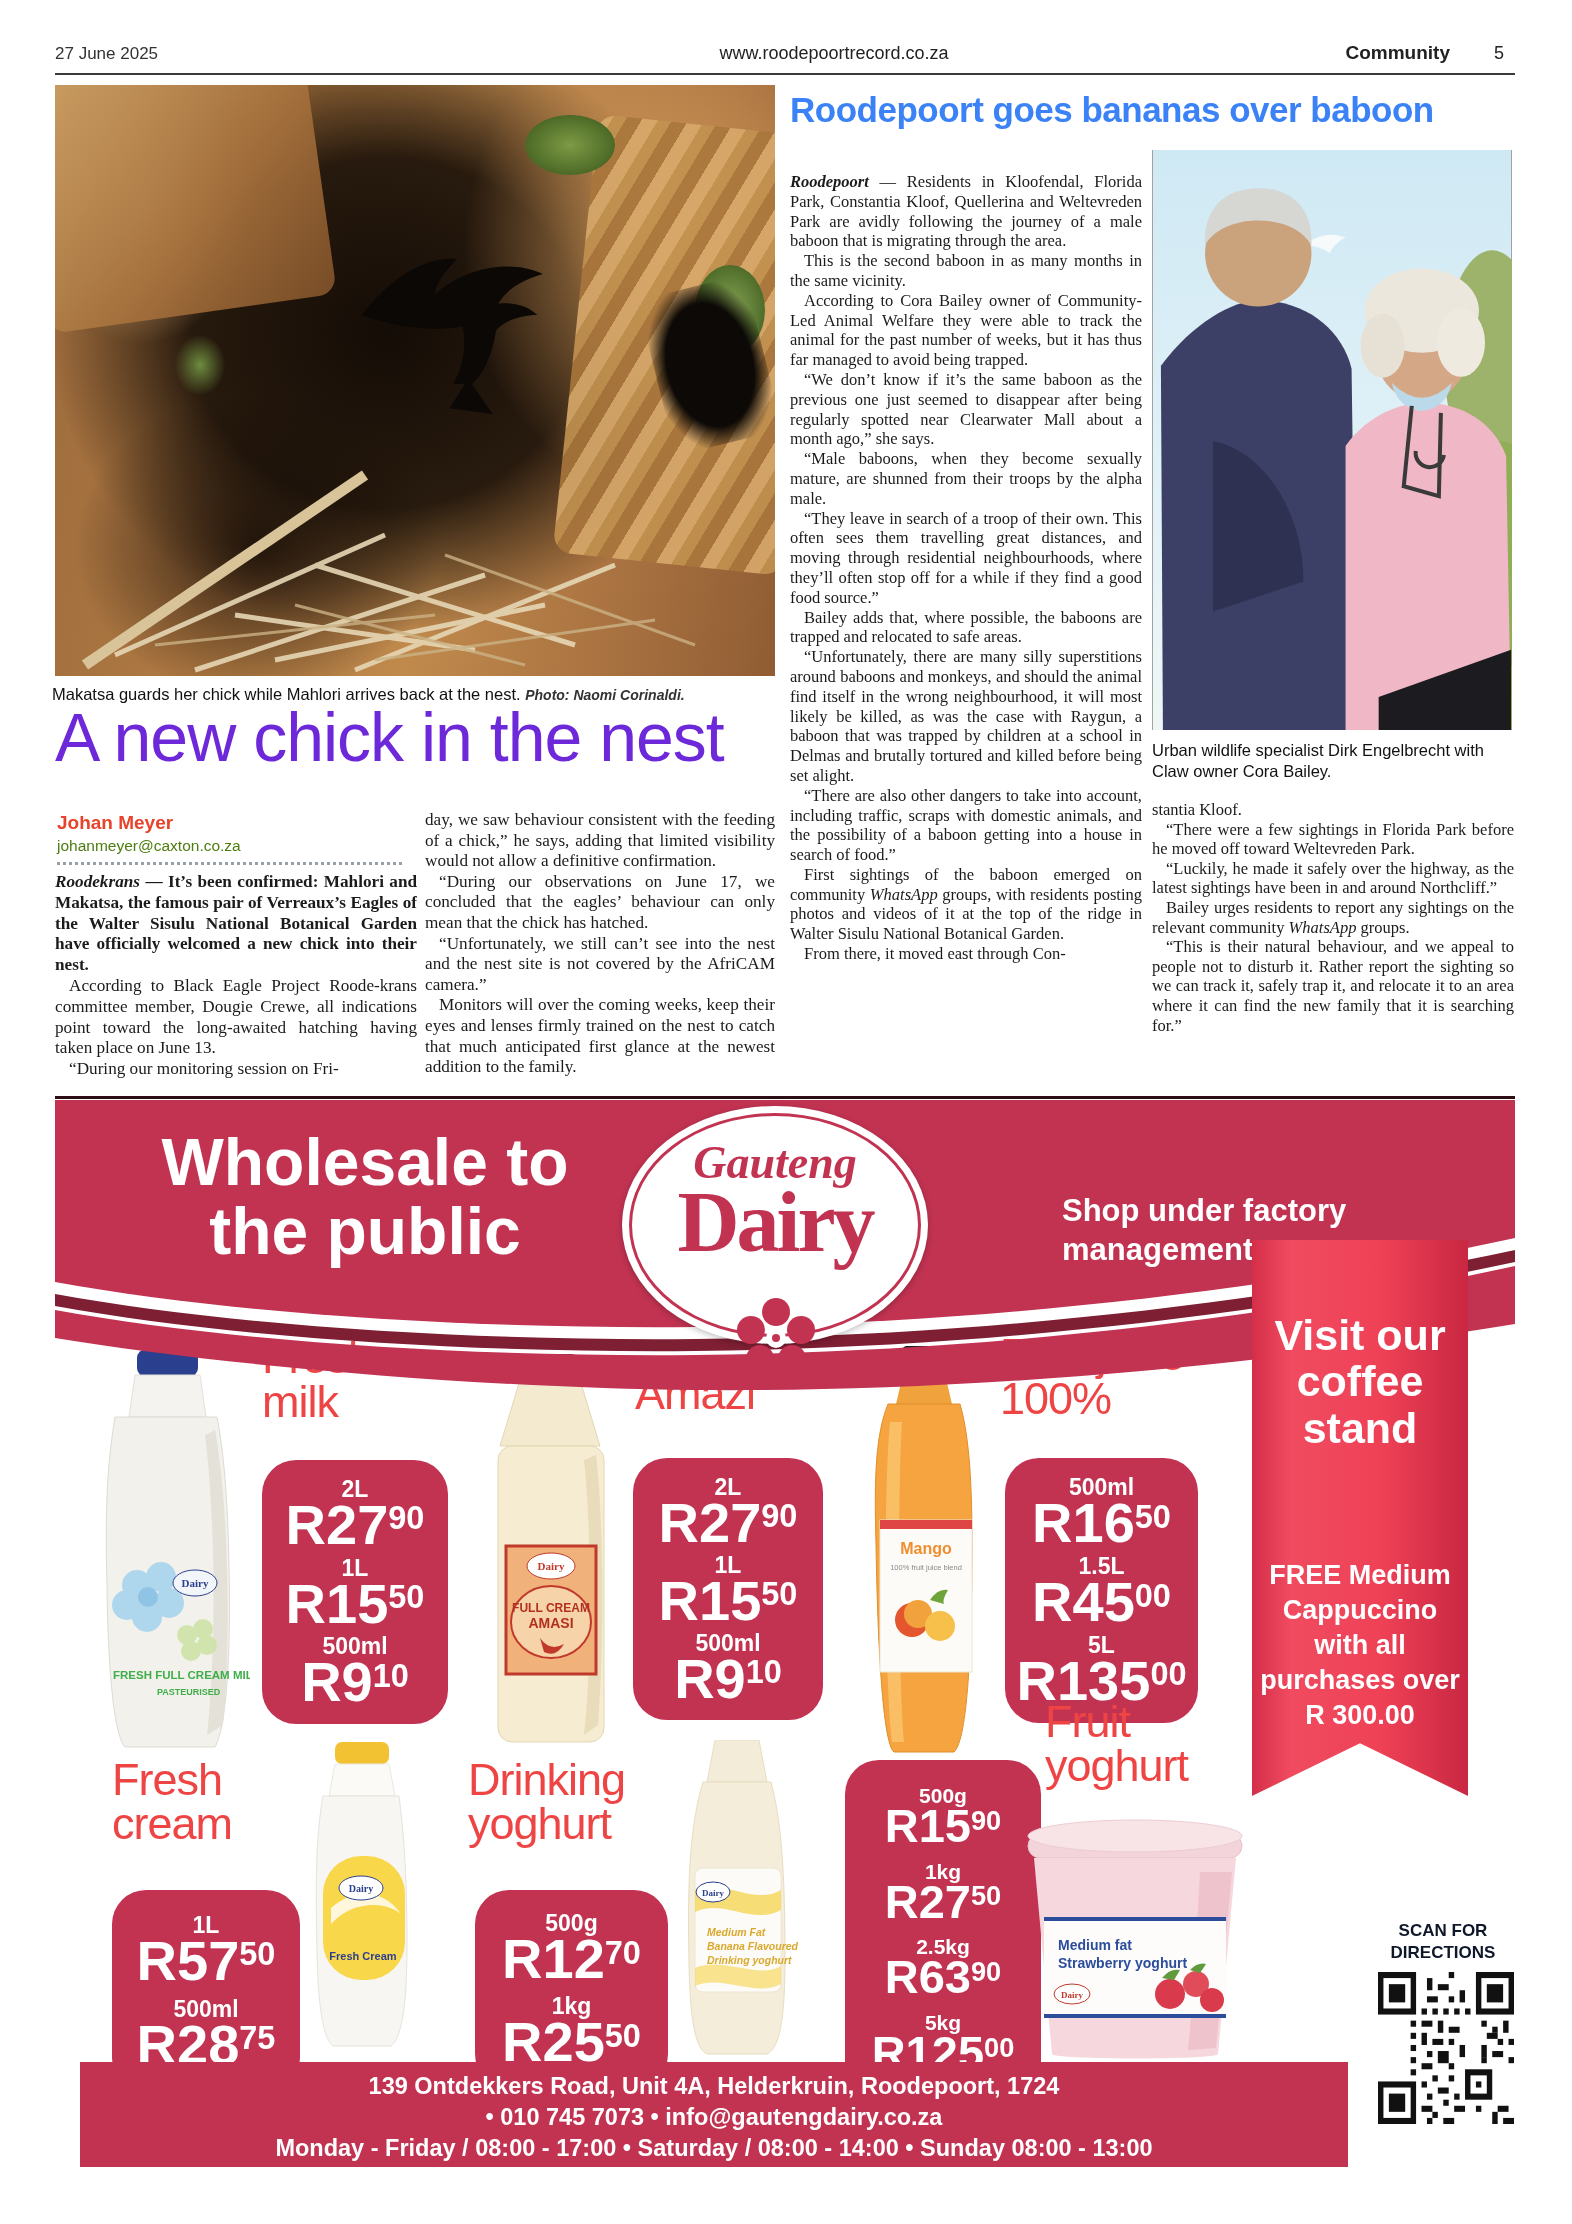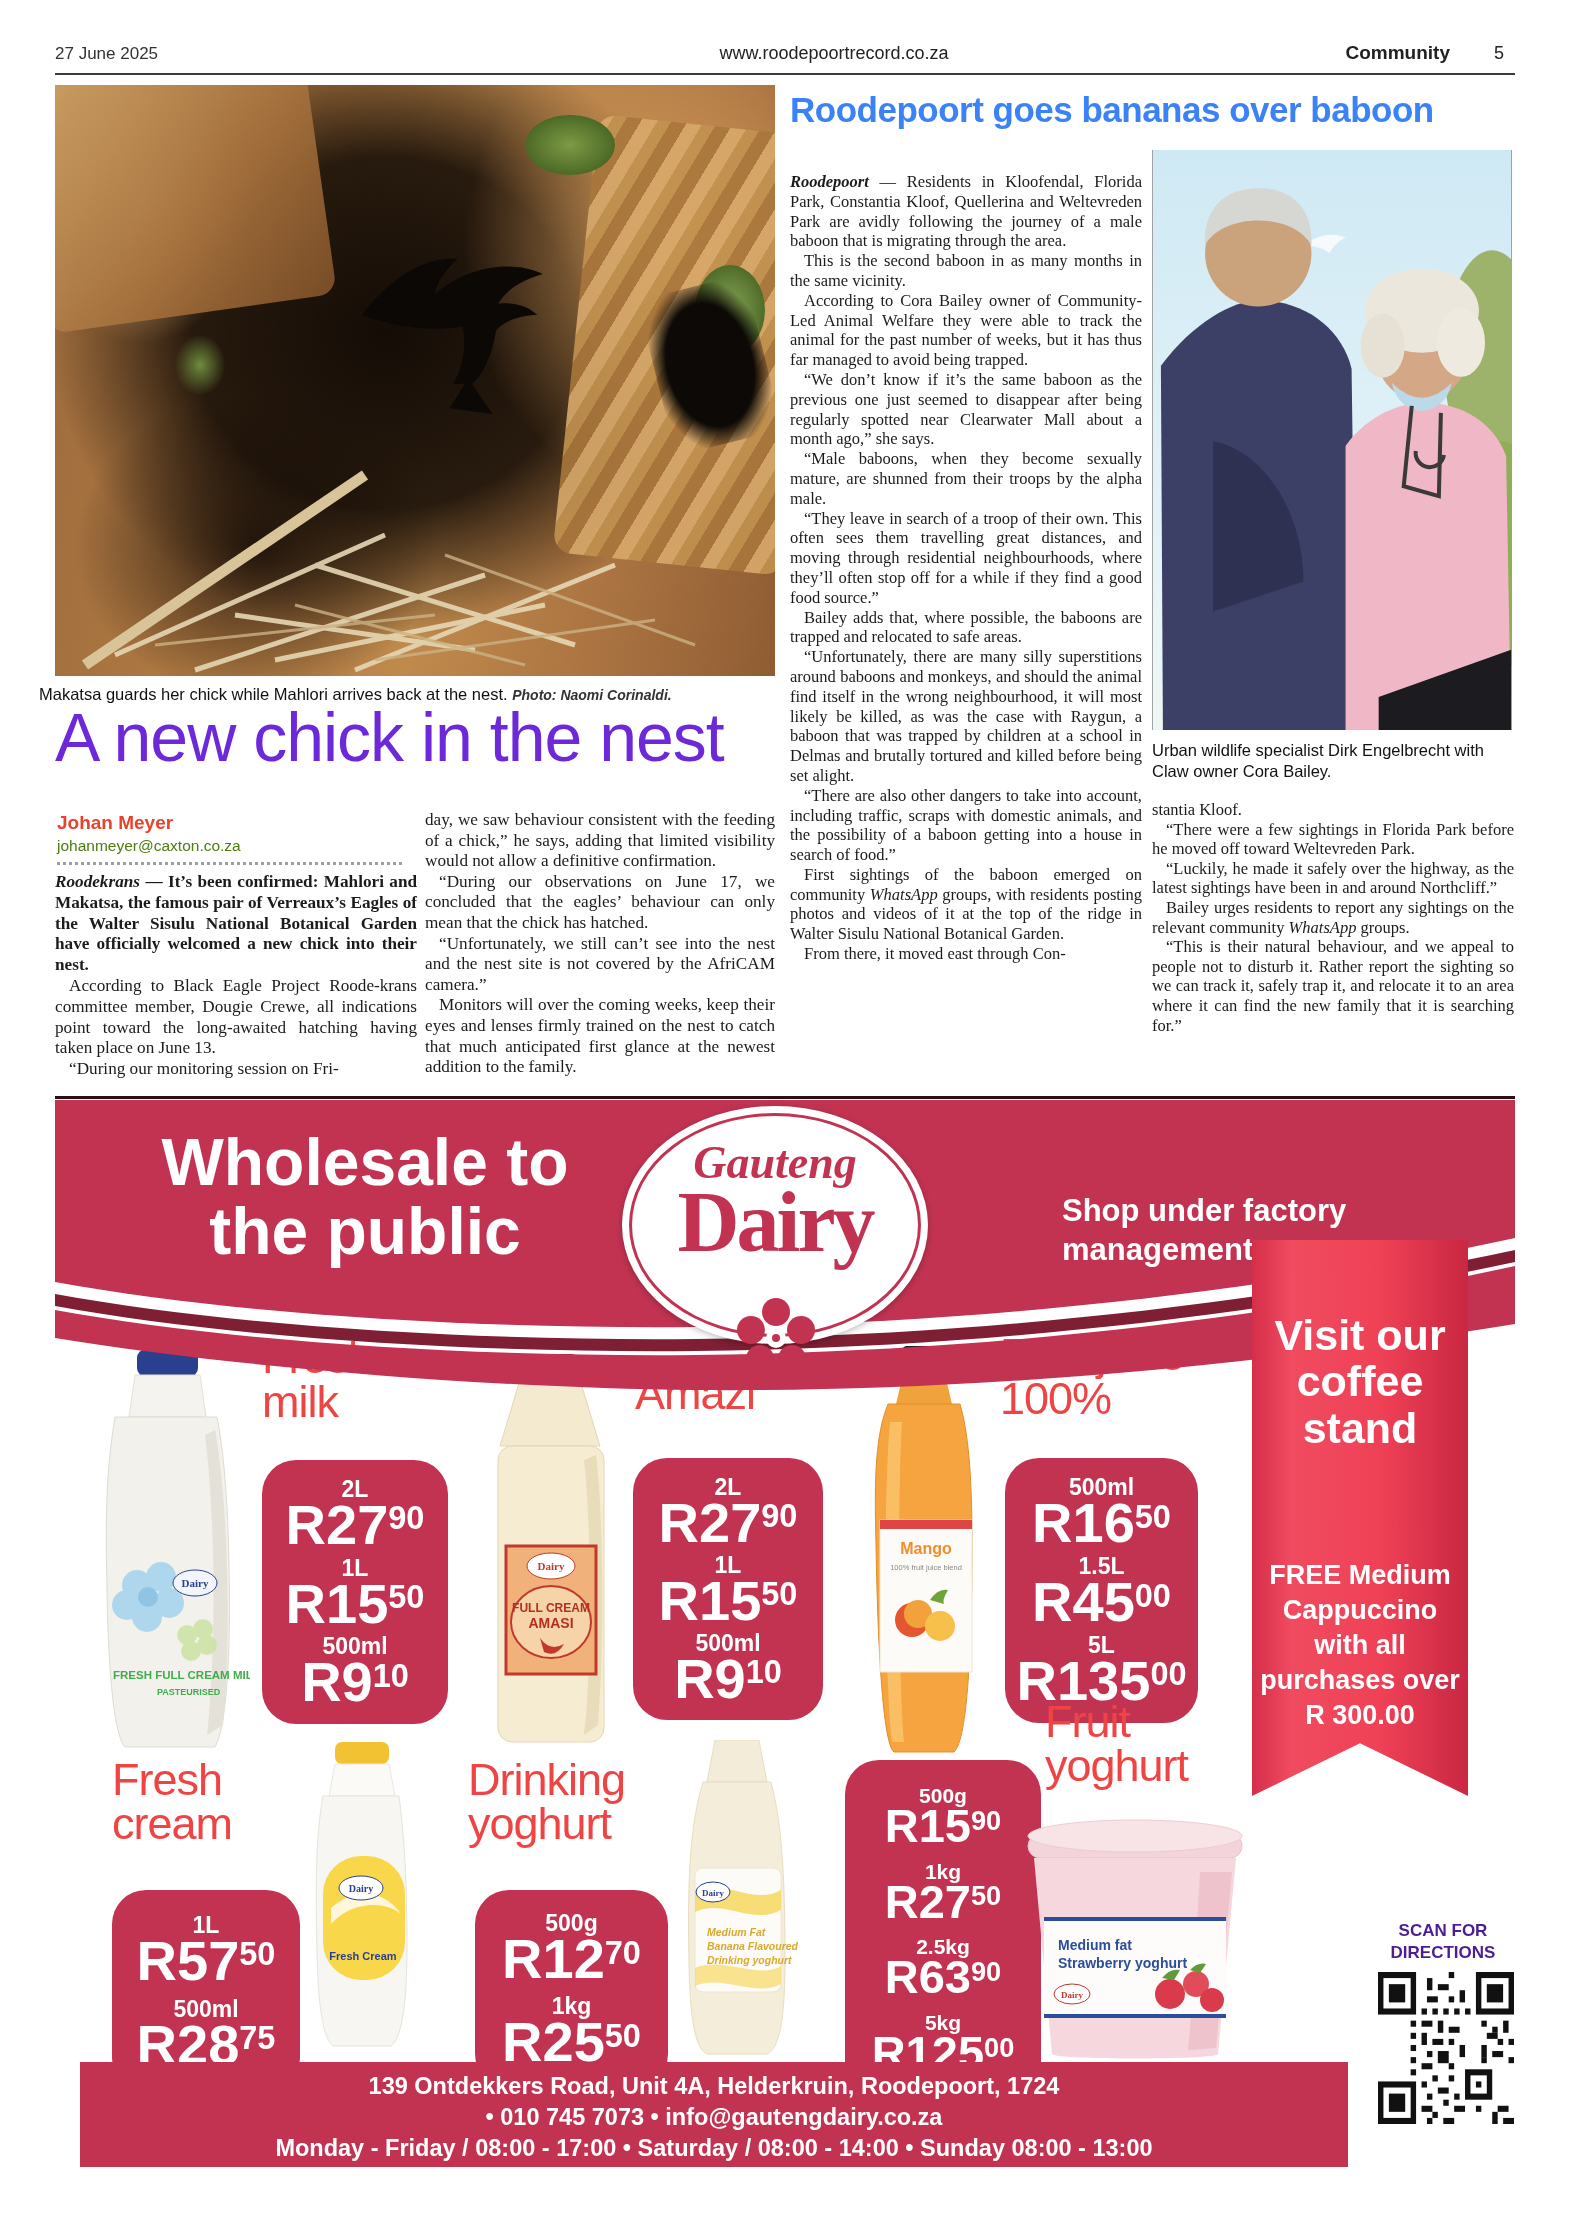--- a/index.html
+++ b/index.html
@@ -49,21 +49,21 @@
   .psize{font-weight:bold;font-size:23px;line-height:1;}
   .pprice{font-weight:bold;font-size:56px;line-height:0.85;}
   .pprice .sup{font-size:0.58em;position:relative;top:-0.45em;}
   .price-box.small .psize{font-size:21px;}
   .price-box.small .pprice{font-size:47px;}
   .ribbon{background:linear-gradient(90deg,#d42e49 0%,#f04b60 18%,#ef4156 60%,#c92742 100%);
           clip-path:polygon(0 0,100% 0,100% 100%,50% 90.5%,0 100%);
           color:#fff;text-align:center;z-index:6;}
   .ribbon-title{font-weight:bold;font-size:43px;line-height:1.08;}
   .ribbon-offer{font-weight:bold;font-size:27px;line-height:1.3;}
-  .scan-label{font-weight:bold;font-size:17px;color:#4c1d95;text-align:center;line-height:1.3;}
+  .scan-label{font-weight:bold;font-size:17px;color:#0f172a;text-align:center;line-height:1.3;}
   .ad-footer{color:#fff;font-weight:bold;text-align:center;font-size:23.5px;line-height:31px;padding-top:9px;}
 
   
   .rock-slab{border-radius:18px;}
   .tuft{border-radius:50%;}
 </style>
 </head>
 <body>
 
 <div class="page">
@@ -106,21 +106,21 @@
       <line x1="30" y1="250" x2="310" y2="60" stroke="#d9c49a" stroke-width="11"></line>
     </svg>
     <svg class="abs" style="left:290px;top:140px;" width="280" height="195" viewBox="0 0 300 200">
       <path fill="#0b0806" d="M18,92 C48,52 88,28 120,32 C104,48 98,60 96,70 C130,40 178,32 212,48 C186,56 172,66 164,80 C182,78 196,82 206,92 C188,92 172,98 162,108 C158,132 150,154 136,166 L116,166 C128,144 130,122 126,104 C96,110 56,106 18,92 Z"></path>
       <path fill="#0b0806" d="M132,160 L158,198 L112,192 Z"></path>
     </svg>
     <div class="abs" style="left:600px;top:200px;width:110px;height:160px;transform:rotate(-14deg);
          background:radial-gradient(#0c0906 55%,rgba(12,9,6,0) 78%);"></div>
   </div>
 
-  <div class="abs caption" style="left:39px;top:684px;width:720px;">
+  <div class="abs caption" style="left:52px;top:684px;width:720px;">
     <span>Makatsa guards her chick while Mahlori arrives back at the nest.</span>
     <span class="credit">Photo: Naomi Corinaldi.</span>
   </div>
   <div class="abs headline-serif" style="left:55px;top:702px;width:720px;">A new chick in the nest</div>
 
   <div class="abs byline" style="left:57px;top:812px;">Johan Meyer</div>
   <div class="abs byline-email" style="left:57px;top:837px;">johanmeyer@caxton.co.za</div>
   <div class="abs dotrule" style="left:57px;top:862px;width:345px;"></div>
 
   <div class="abs col col-a" style="left:55px;top:872px;width:362px;height:226px;">

